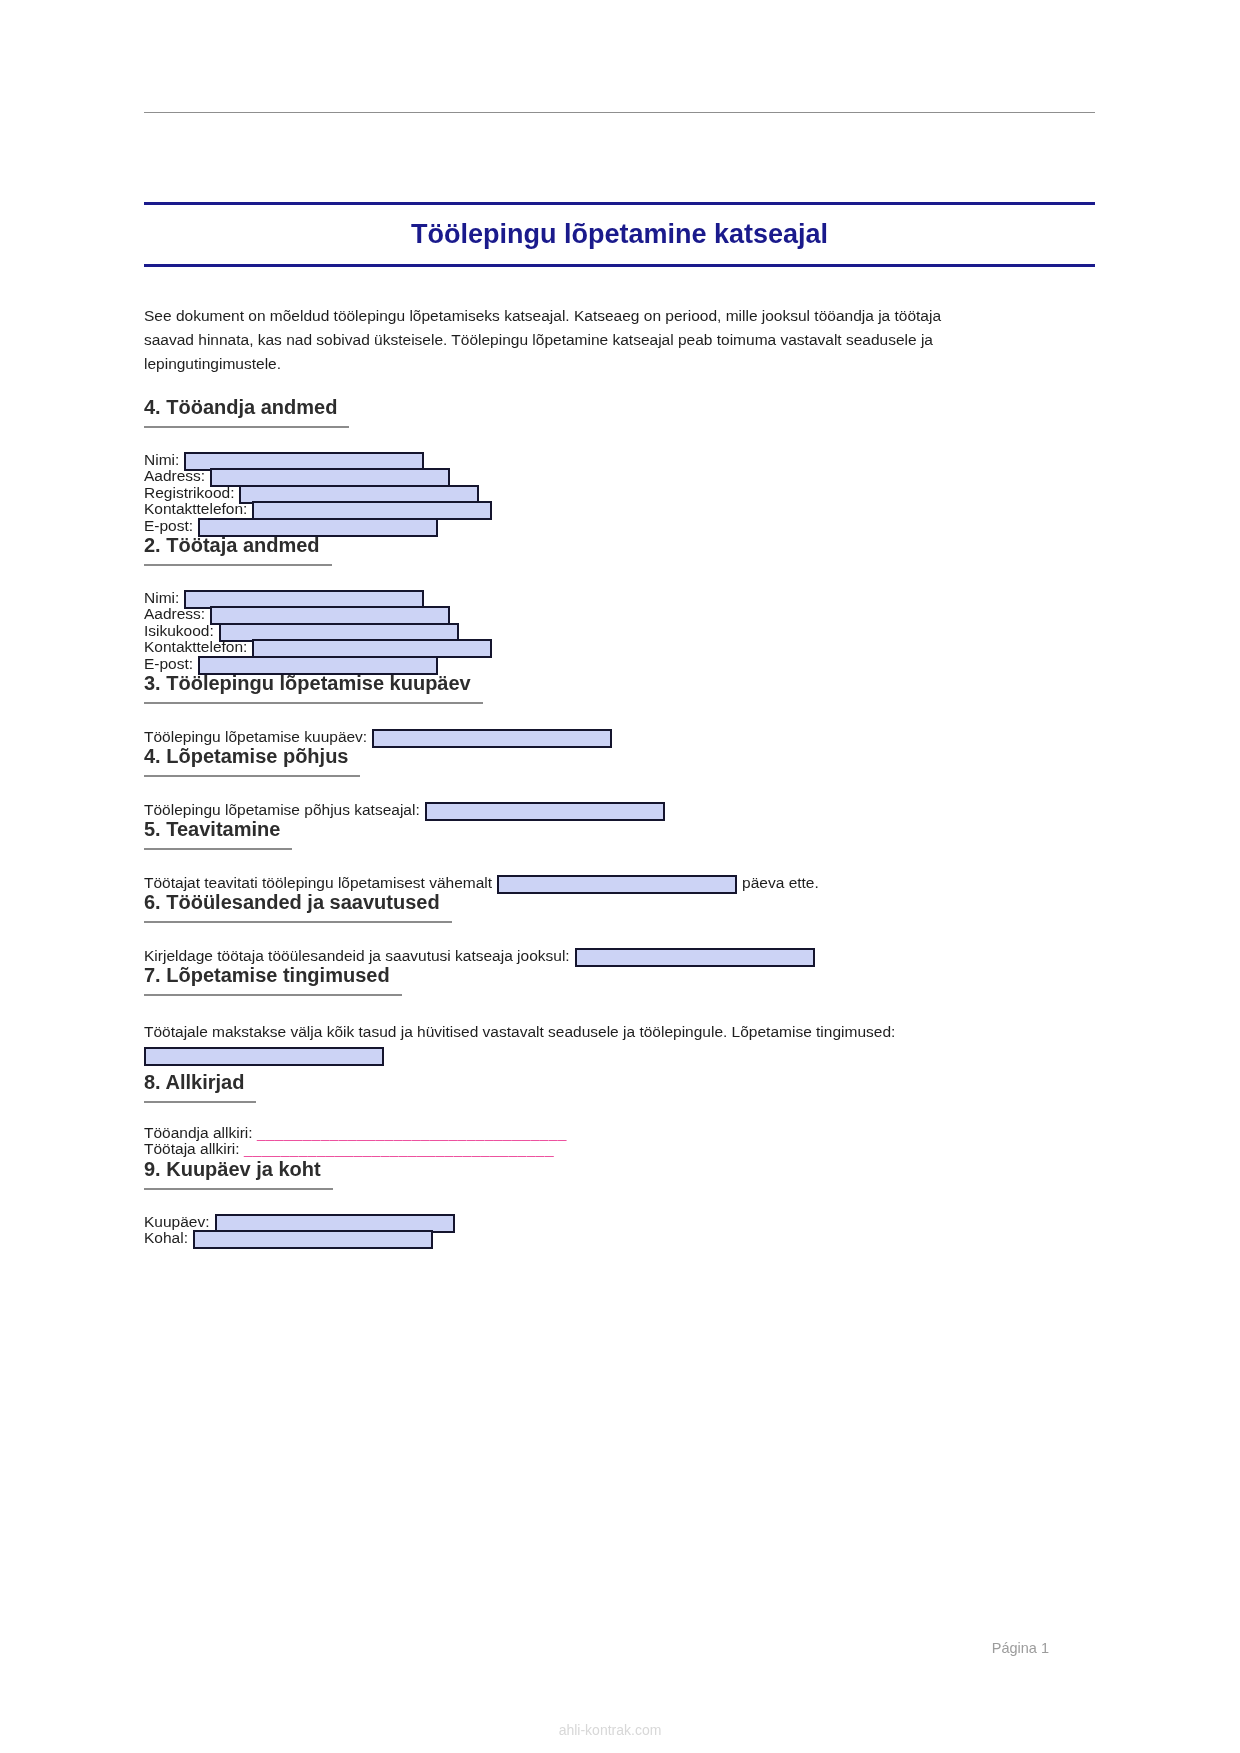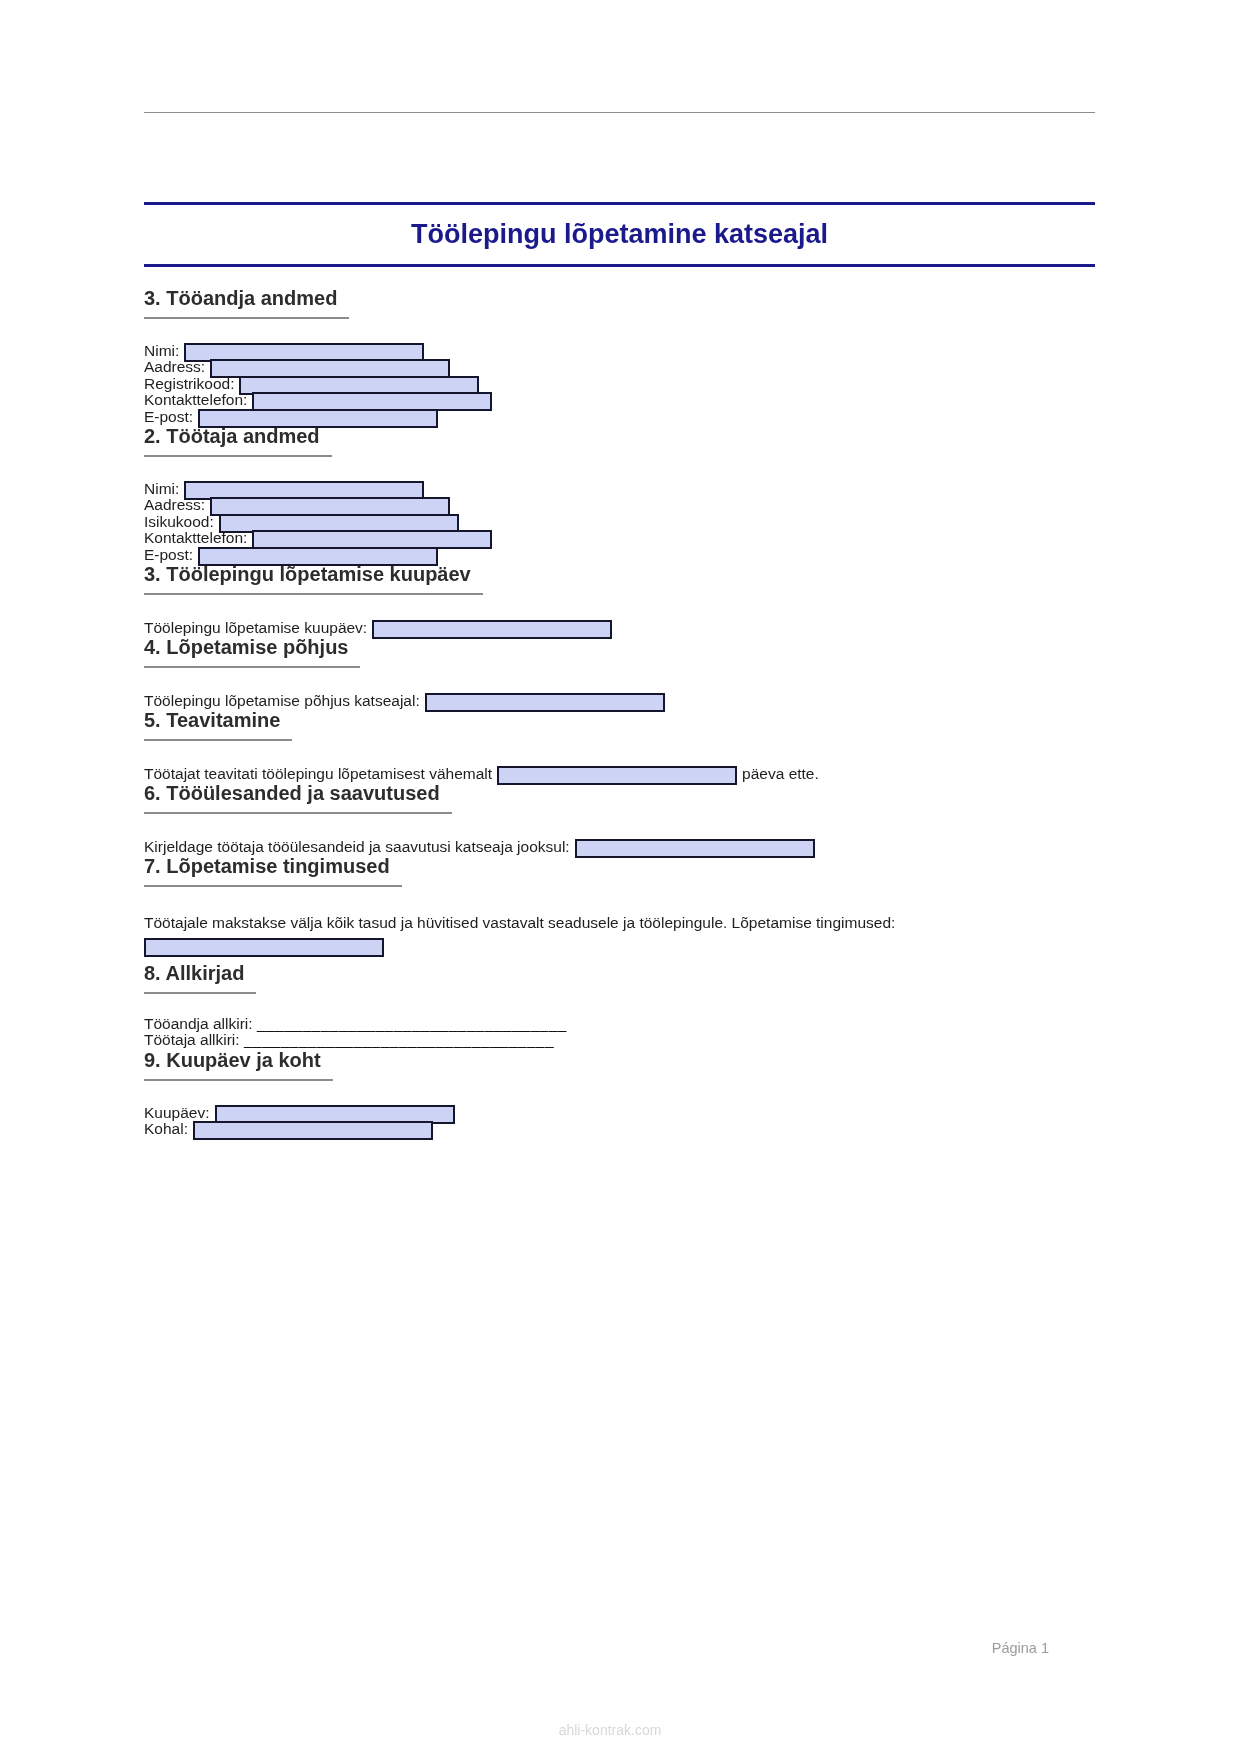--- a/index.html
+++ b/index.html
@@ -81,21 +81,21 @@
   }
   .box-row{margin-top:3px;height:20px;line-height:20px;}
 
   .sig-group{margin-top:22px;}
   .sig-row{
     height:16.4px;
     line-height:16.4px;
     font-size:15.5px;
     white-space:nowrap;
   }
-  .sig-line{color:#000000;letter-spacing:0.5px;}
+  .sig-line{color:#ec4899;letter-spacing:0.5px;}
 
   .page-number{
     position:absolute;
     top:1640px;
     right:147px;
     font-size:14.5px;
     color:#9c9c9c;
     text-align:right;
   }
   .watermark{
@@ -112,23 +112,24 @@
 
 <div class="page">
   <div class="content">
 
     <hr class="top-rule">
 
     <div class="title-block">
       <span class="title-text">Töölepingu lõpetamine katseajal</span>
     </div>
 
+    <div class="intro">See dokument on mõeldud töölepingu lõpetamiseks katseajal. Katseaeg on periood, mille jooksul tööandja ja töötaja saavad hinnata, kas nad sobivad üksteisele. Töölepingu lõpetamine katseajal peab toimuma vastavalt seadusele ja lepingutingimustele.</div>
 
     <div class="heading-row first">
-      <span class="heading-span">3. Tööandja andmed</span>
+      <span class="heading-span">4. Tööandja andmed</span>
     </div>
     <div class="field-group">
       <div class="field-row">
         <span>Nimi:</span><span class="ibox"></span>
       </div>
       <div class="field-row">
         <span>Aadress:</span><span class="ibox"></span>
       </div>
       <div class="field-row">
         <span>Registrikood:</span><span class="ibox"></span>

